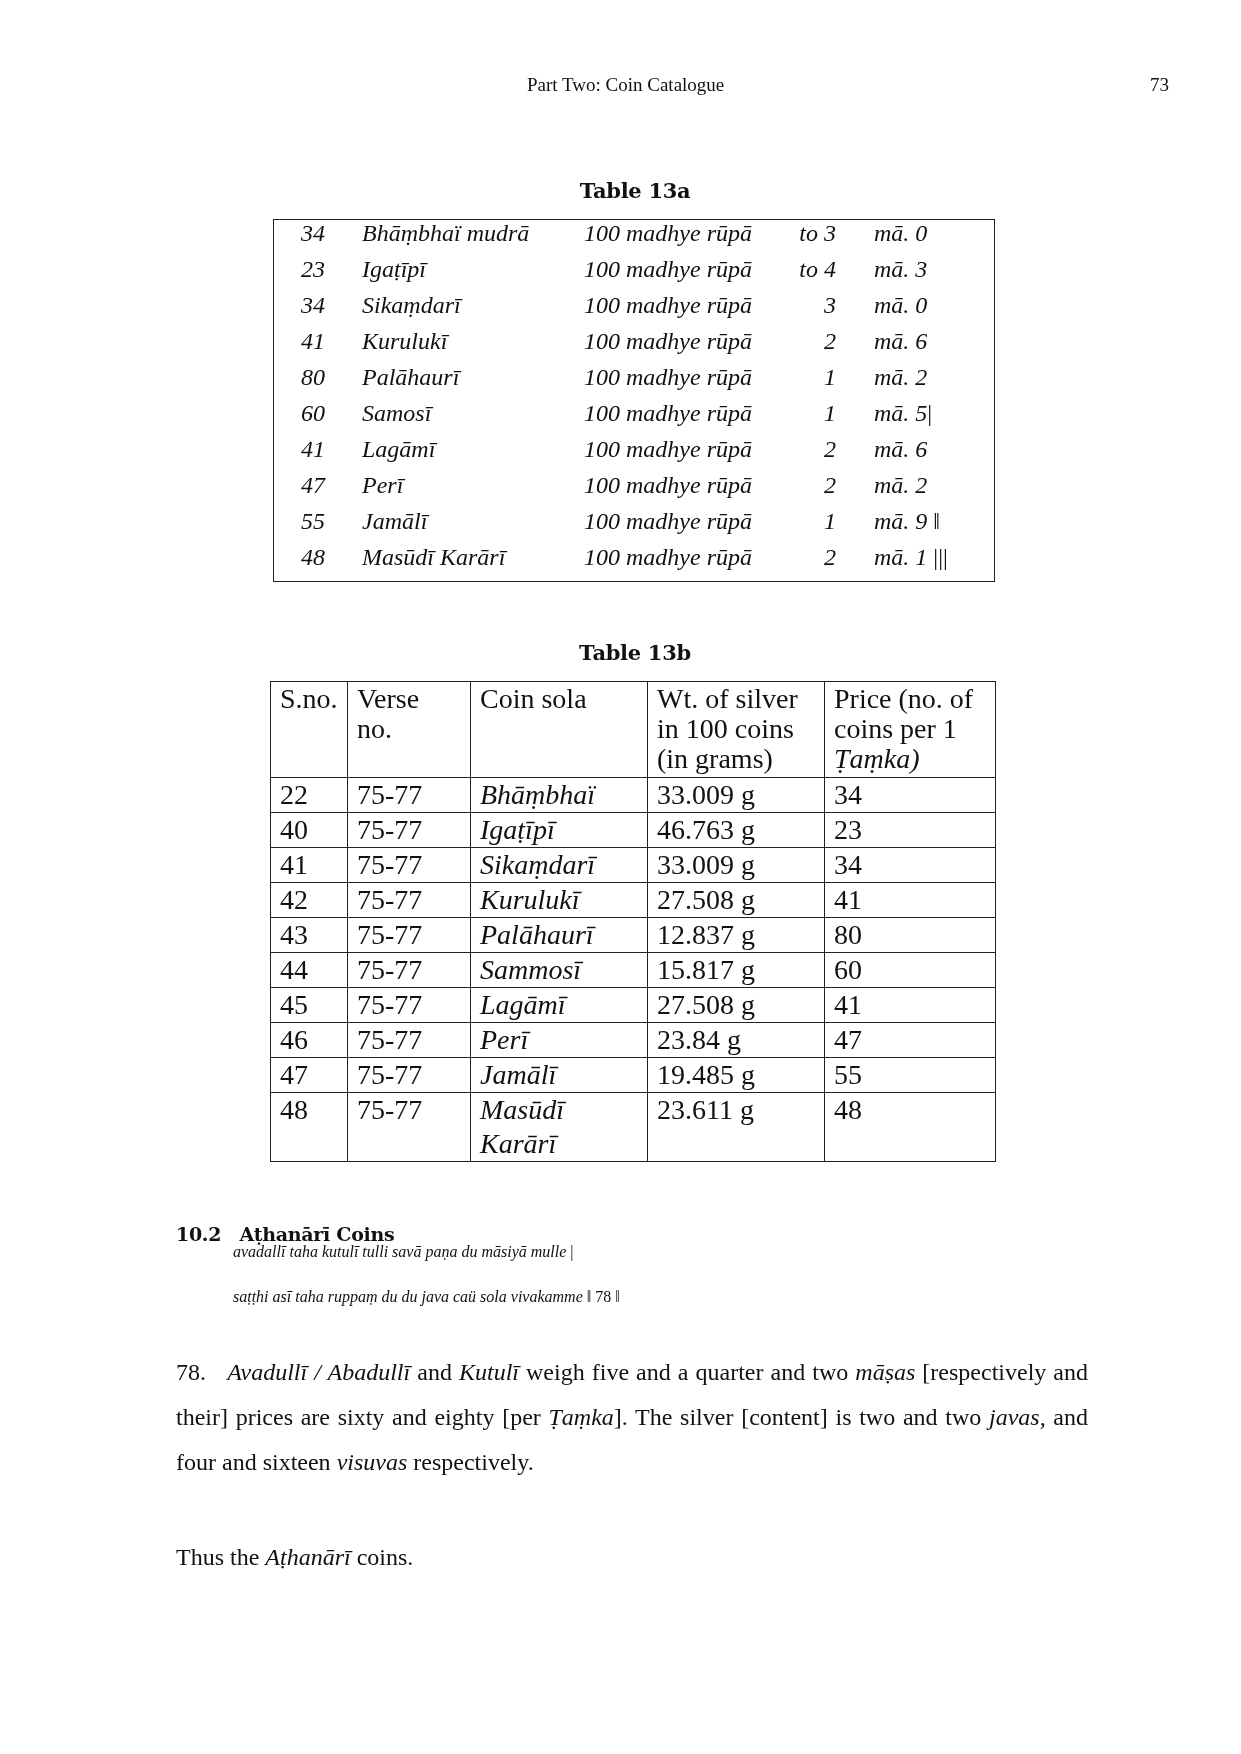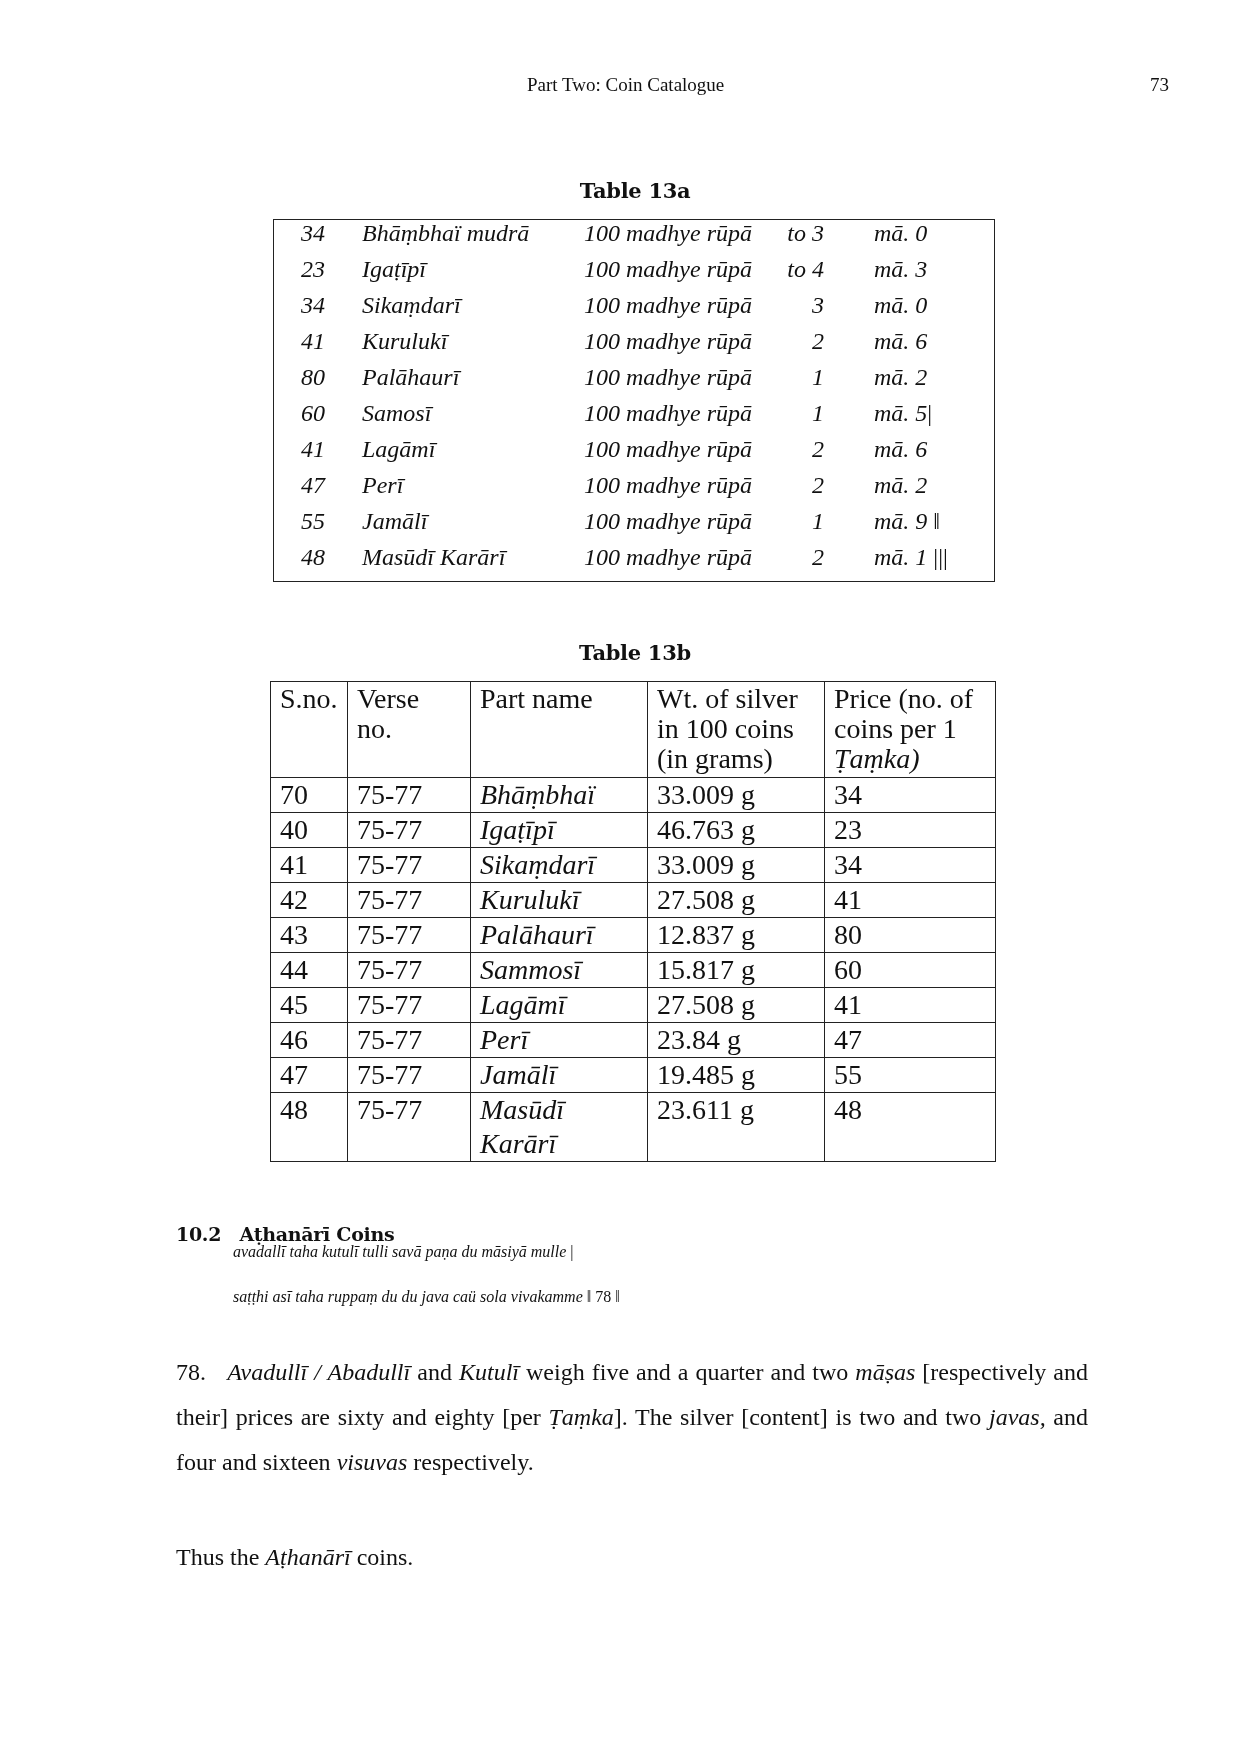--- a/index.html
+++ b/index.html
@@ -26,21 +26,21 @@
     .t13a {
       position: absolute; left: 273px; top: 219px; width: 722px; height: 363px;
       border: 1.3px solid #222; box-sizing: border-box;
       font-style: italic; font-size: 24px;
     }
     .t13a .row { position: absolute; left: 0; height: 36px; width: 100%; }
     .t13a .c { position: absolute; top: 0; white-space: nowrap; }
     .t13a .c1 { left: 27px; }
     .t13a .c2 { left: 88px; }
     .t13a .c3 { left: 310px; }
-    .t13a .c4 { right: 170px; }
+    .t13a .c4 { right: 158px; }
     .t13a .c5 { left: 600px; }
     .danda { font-style: normal; font-weight: normal; }
 
     
     .t13b {
       position: absolute; left: 270px; top: 681px;
       border-collapse: collapse; font-size: 28px;
     }
     .t13b td, .t13b th {
       border: 1.3px solid #222; padding: 0 9px; vertical-align: top;
@@ -158,36 +158,36 @@
   </div>
 </div>
 
 <div class="table-caption" id="cap-13b">Table 13b</div>
 
 <table class="t13b">
   <thead>
     <tr>
       <th class="h-sno">S.no.</th>
       <th class="h-verse">Verse no.</th>
-      <th class="h-name">Part name</th>
+      <th class="h-name">Coin sola</th>
       <th class="h-wt">
         <div>Wt. of silver</div>
         <div>in 100 coins</div>
         <div>(in grams)</div>
       </th>
       <th class="h-price">
         <div>Price (no. of</div>
         <div>coins per 1</div>
         <div style="font-style:italic">Ṭaṃka)</div>
       </th>
     </tr>
   </thead>
   <tbody>
     <tr>
-        <td>70</td>
+        <td>22</td>
         <td>75-77</td>
         <td class="name">Bhāṃbhaï</td>
         <td>33.009 g</td>
         <td>34</td>
       </tr>
     <tr>
         <td>40</td>
         <td>75-77</td>
         <td class="name">Igaṭīpī</td>
         <td>46.763 g</td>

